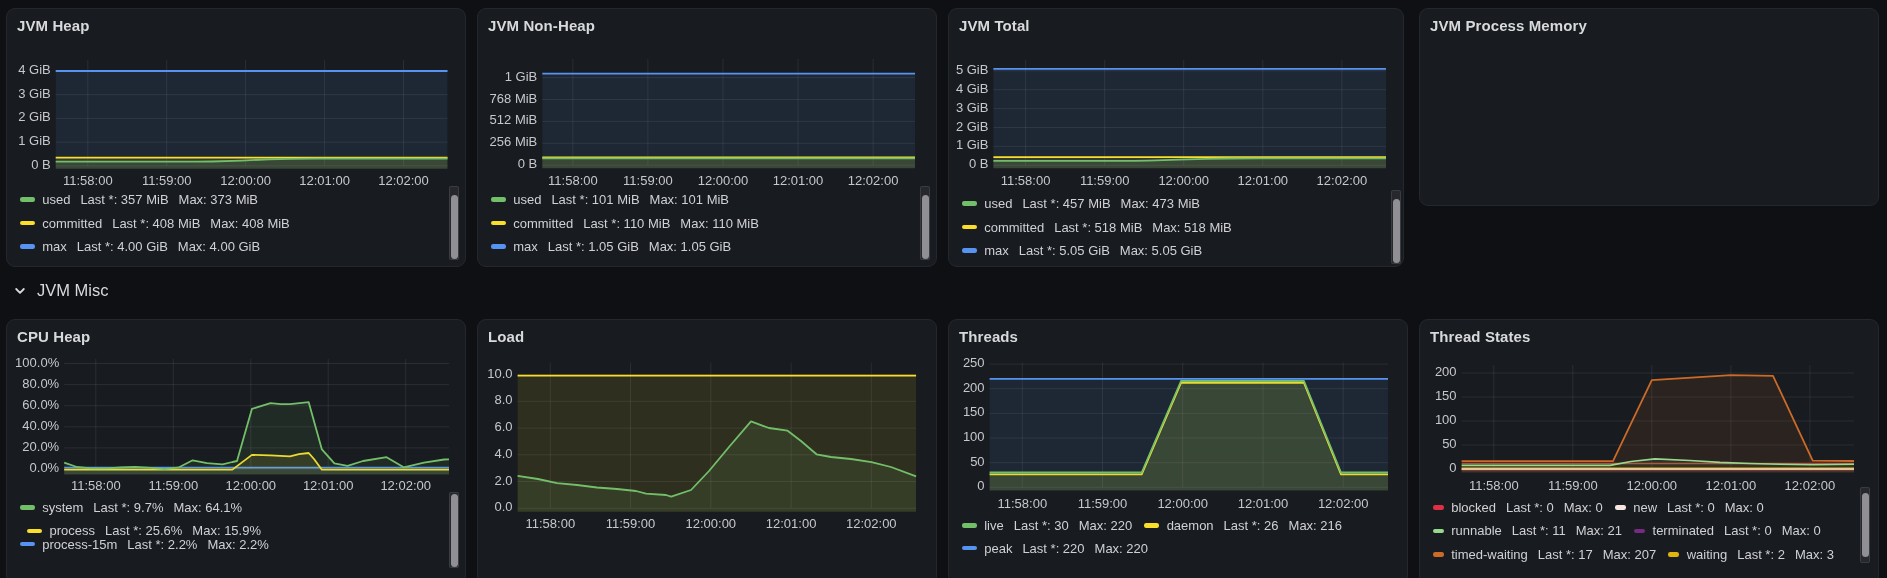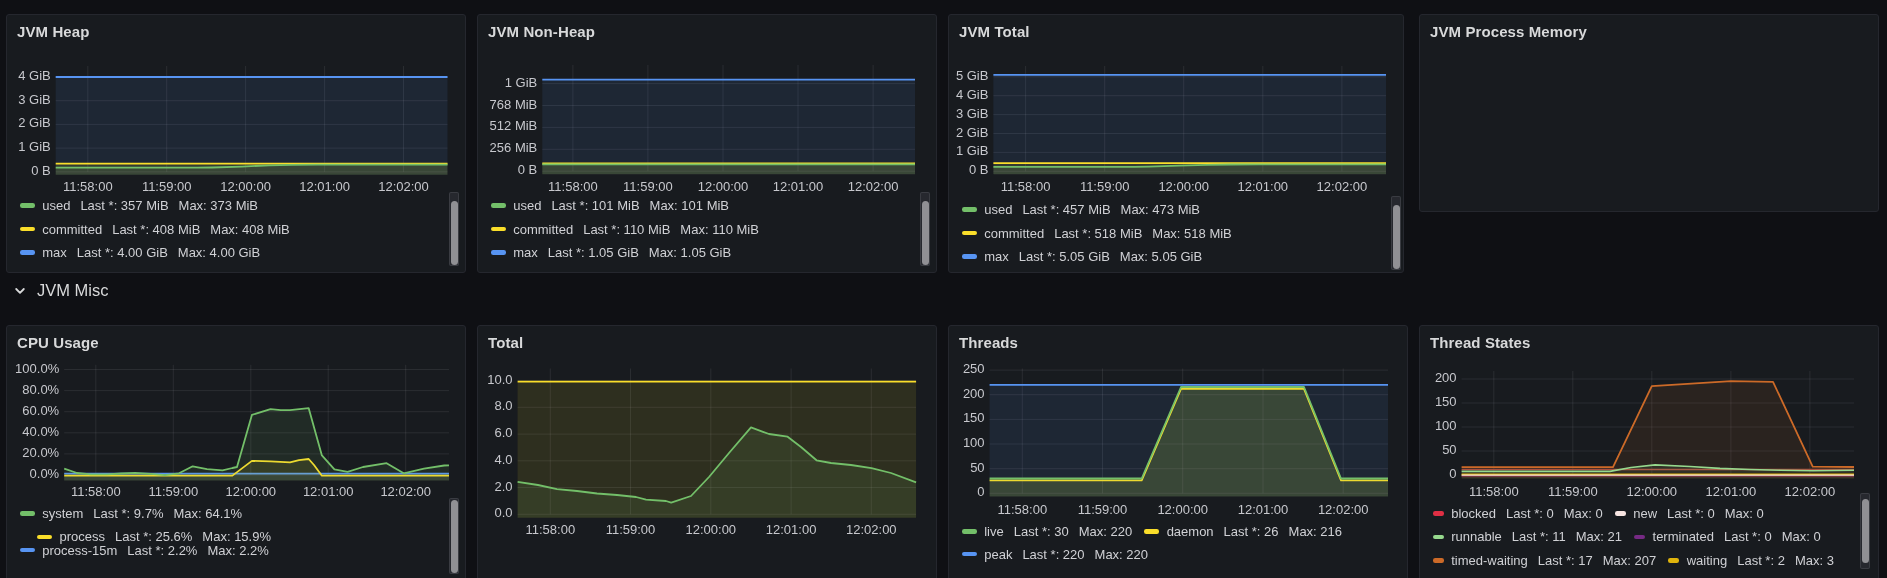--- a/index.html
+++ b/index.html
@@ -1,17 +1,17 @@
 <!DOCTYPE html>
 <html><head><meta charset="utf-8"><style>
 * { margin:0; padding:0; box-sizing:border-box; -webkit-font-smoothing:antialiased; }
 html,body { width:1887px; height:578px; background:#0f1014; overflow:hidden;
   font-family:"Liberation Sans", sans-serif; }
 .panel { position:absolute; background:#181b1f; border:1px solid #25272e;
-  border-radius:3px; overflow:hidden;margin-top:6px; }
+  border-radius:9px; overflow:hidden; }
 .ptitle { position:absolute; left:10px; top:8px; font-size:15px; font-weight:700;
   color:#d8d9da; letter-spacing:.1px; }
 .ax { font-family:"Liberation Sans",sans-serif; font-size:13px; fill:#c7c8cd; }
 .lrow { position:absolute; display:flex; align-items:center; white-space:nowrap;
   font-size:13px; color:#d0d1d5; height:22px; }
 .ldash { width:15px; height:4.5px; border-radius:2.2px; flex:none; }
 .lname { margin-left:7.5px; }
 .lval { margin-left:10px; }
 .nodata { position:absolute; left:0; right:0; top:136px; text-align:center;
   font-size:20px; color:#9a9ba1; }
@@ -168,21 +168,21 @@
       <span class="lval">Last *: 5.05 GiB</span>
       <span class="lval">Max: 5.05 GiB</span>
     </div>
     <div style="position:absolute;left:442px;top:181px;width:10px;height:74px;background:rgba(40,42,48,0.9);border:1px solid rgba(204,204,220,0.12);border-radius:2px"></div>
     <div style="position:absolute;left:443.5px;top:190px;width:7px;height:64px;background:#909094;border-radius:3.5px"></div>
   </div>
 <div class="panel" style="left:1419px;top:8px;width:460px;height:198px">
     <div class="ptitle">JVM Process Memory</div>
   </div>
 <div class="panel" style="left:6px;top:319px;width:460px;height:266px">
-    <div class="ptitle">CPU Usage</div>
+    <div class="ptitle">CPU Heap</div>
     <svg width="460" height="266" viewBox="0 0 460 266" style="position:absolute;left:0;top:0">
       <line x1="57.2" y1="43.5" x2="442.0" y2="43.5" stroke="rgba(204,204,220,0.10)" stroke-width="1"></line>
       <line x1="57.2" y1="64.6" x2="442.0" y2="64.6" stroke="rgba(204,204,220,0.10)" stroke-width="1"></line>
       <line x1="57.2" y1="85.7" x2="442.0" y2="85.7" stroke="rgba(204,204,220,0.10)" stroke-width="1"></line>
       <line x1="57.2" y1="106.8" x2="442.0" y2="106.8" stroke="rgba(204,204,220,0.10)" stroke-width="1"></line>
       <line x1="57.2" y1="127.9" x2="442.0" y2="127.9" stroke="rgba(204,204,220,0.10)" stroke-width="1"></line>
       <line x1="57.2" y1="149.0" x2="442.0" y2="149.0" stroke="rgba(204,204,220,0.10)" stroke-width="1"></line>
       <line x1="88.8" y1="38.8" x2="88.8" y2="149.0" stroke="rgba(204,204,220,0.10)" stroke-width="1"></line>
       <line x1="166.3" y1="38.8" x2="166.3" y2="149.0" stroke="rgba(204,204,220,0.10)" stroke-width="1"></line>
       <line x1="243.8" y1="38.8" x2="243.8" y2="149.0" stroke="rgba(204,204,220,0.10)" stroke-width="1"></line>
@@ -205,37 +205,37 @@
       <path d="M57.2 149.6 L225.4 149.6 L244.9 134.9 L263.5 135.3 L283.0 136.4 L292.0 134.2 L301.7 133.0 L307.0 139.0 L314.9 149.7 L442.0 149.6" fill="none" stroke="#fade2a" stroke-width="1.8" stroke-linejoin="round"></path>
       <path d="M57.2 142.6 L70.0 147.0 L84.0 148.3 L100.0 148.3 L114.0 147.5 L128.0 146.8 L144.0 147.8 L158.0 149.1 L172.0 147.3 L185.7 140.3 L200.0 143.1 L215.5 144.4 L225.4 142.0 L230.0 141.0 L244.9 88.9 L263.5 83.1 L273.7 84.2 L283.0 84.2 L292.4 83.1 L301.7 82.2 L314.9 129.4 L327.4 143.4 L340.6 145.8 L356.0 141.0 L379.6 137.2 L396.7 147.3 L417.0 142.7 L437.2 139.5 L442.0 139.3 L442.0 154.4 L57.2 154.4 Z" fill="#73bf69" fill-opacity="0.1" stroke="none"></path>
       <path d="M57.2 142.6 L70.0 147.0 L84.0 148.3 L100.0 148.3 L114.0 147.5 L128.0 146.8 L144.0 147.8 L158.0 149.1 L172.0 147.3 L185.7 140.3 L200.0 143.1 L215.5 144.4 L225.4 142.0 L230.0 141.0 L244.9 88.9 L263.5 83.1 L273.7 84.2 L283.0 84.2 L292.4 83.1 L301.7 82.2 L314.9 129.4 L327.4 143.4 L340.6 145.8 L356.0 141.0 L379.6 137.2 L396.7 147.3 L417.0 142.7 L437.2 139.5 L442.0 139.3" fill="none" stroke="#73bf69" stroke-width="1.8" stroke-linejoin="round"></path>
     </svg>
     <div class="lrow" style="left:12.7px;top:176.3px">
       <span class="ldash" style="background:#73bf69;width:15px;"></span>
       <span class="lname">system</span>
       <span class="lval">Last *: 9.7%</span>
       <span class="lval">Max: 64.1%</span>
     </div>
-    <div class="lrow" style="left:30px;top:199.9px">
+    <div class="lrow" style="left:20px;top:199.9px">
       <span class="ldash" style="background:#fade2a;width:15px;"></span>
       <span class="lname">process</span>
       <span class="lval">Last *: 25.6%</span>
       <span class="lval">Max: 15.9%</span>
     </div>
     <div class="lrow" style="left:12.7px;top:213px">
       <span class="ldash" style="background:#5794f2;width:15px;"></span>
       <span class="lname">process-15m</span>
       <span class="lval">Last *: 2.2%</span>
       <span class="lval">Max: 2.2%</span>
     </div>
     <div style="position:absolute;left:442px;top:172px;width:10px;height:76px;background:rgba(40,42,48,0.9);border:1px solid rgba(204,204,220,0.12);border-radius:2px"></div>
     <div style="position:absolute;left:443.5px;top:174px;width:7px;height:73px;background:#909094;border-radius:3.5px"></div>
   </div>
 <div class="panel" style="left:477px;top:319px;width:460px;height:266px">
-    <div class="ptitle">Total</div>
+    <div class="ptitle">Load</div>
     <svg width="460" height="266" viewBox="0 0 460 266" style="position:absolute;left:0;top:0">
       <line x1="39.6" y1="54.6" x2="438.1" y2="54.6" stroke="rgba(204,204,220,0.10)" stroke-width="1"></line>
       <line x1="39.6" y1="81.3" x2="438.1" y2="81.3" stroke="rgba(204,204,220,0.10)" stroke-width="1"></line>
       <line x1="39.6" y1="108.1" x2="438.1" y2="108.1" stroke="rgba(204,204,220,0.10)" stroke-width="1"></line>
       <line x1="39.6" y1="134.8" x2="438.1" y2="134.8" stroke="rgba(204,204,220,0.10)" stroke-width="1"></line>
       <line x1="39.6" y1="161.5" x2="438.1" y2="161.5" stroke="rgba(204,204,220,0.10)" stroke-width="1"></line>
       <line x1="39.6" y1="188.3" x2="438.1" y2="188.3" stroke="rgba(204,204,220,0.10)" stroke-width="1"></line>
       <line x1="72.3" y1="42.5" x2="72.3" y2="188.3" stroke="rgba(204,204,220,0.10)" stroke-width="1"></line>
       <line x1="152.5" y1="42.5" x2="152.5" y2="188.3" stroke="rgba(204,204,220,0.10)" stroke-width="1"></line>
       <line x1="232.8" y1="42.5" x2="232.8" y2="188.3" stroke="rgba(204,204,220,0.10)" stroke-width="1"></line>

